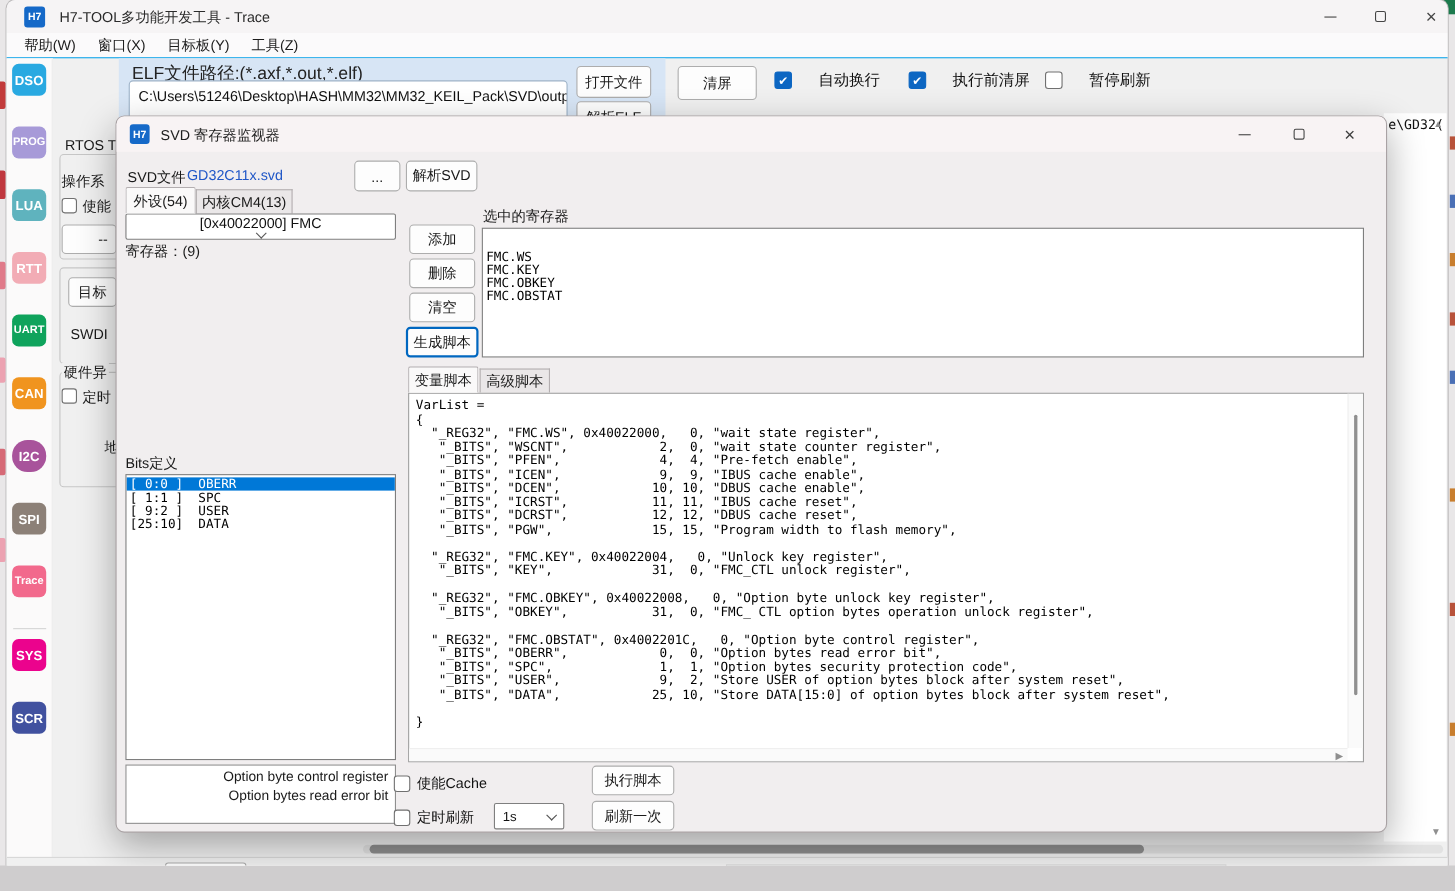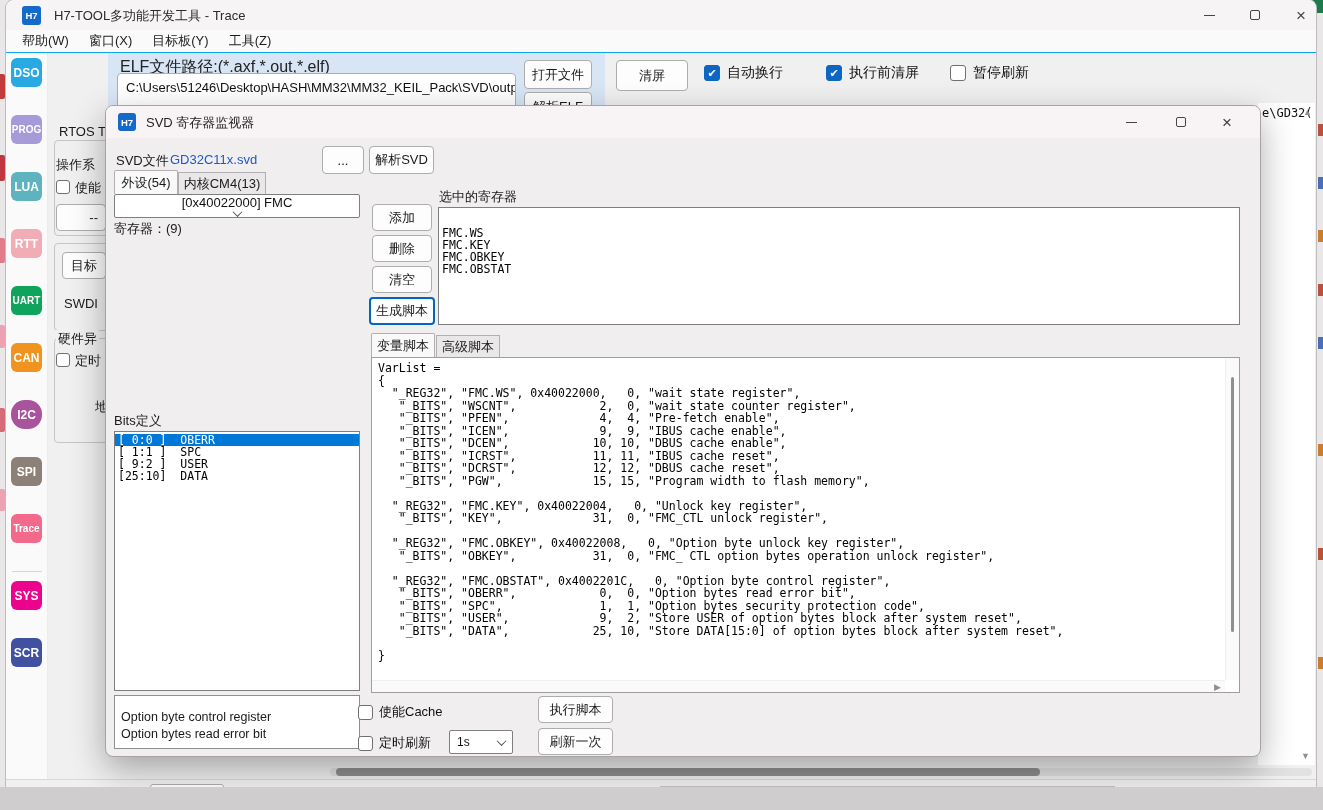--- a/index.html
+++ b/index.html
@@ -41,21 +41,21 @@
   .blue-panel { position:absolute; left:108px; top:53px; width:497px; height:75px; background:#D7E5F5; }
   .elf-label { position:absolute; left:120px; top:57px; font-size:16px; color:#222; }
   .path-input { position:absolute; left:117px; top:73px; width:399px; height:43px; background:#fff;
     border:1px solid #9DB2C8; border-radius:4px; font-size:13px; color:#111; padding:6px 8px; overflow:hidden; white-space:nowrap; }
   .btn { background:#FDFDFD; border:1px solid #ADADAD; border-radius:4px; color:#1a1a1a;
     font-size:13px; display:flex; align-items:center; justify-content:center; }
   .cbox { width:16px; height:16px; border:1px solid #707070; border-radius:3px; background:#fff;
     display:inline-flex; align-items:center; justify-content:center; flex:0 0 auto; }
   .cbox.on { background:#0C66C2; border-color:#0C66C2; color:#fff; }
   .cbox.on::after { content:"✔"; font-size:11px; color:#fff; }
-  .tb-check { position:absolute; top:64px; display:flex; align-items:center; gap:7px;text-align:right; }
+  .tb-check { position:absolute; top:64px; display:flex; align-items:center; gap:24px;text-align:right; }
   .tb-check:nth-child(1){ left:704px; } .tb-check:nth-child(2){ left:826px; } .tb-check:nth-child(3){ left:950px; }
   .cbl { font-size:14px; color:#111; }
 
   
   .groupbox { position:absolute; border:1px solid #C6C6C6; border-radius:4px; }
   .grouplabel { position:absolute; font-size:13px; color:#1a1a1a; background:#F0F0F0; padding:0 2px; }
   .frag-label { position:absolute; font-size:13px; color:#1a1a1a; }
   .frag-cb { position:absolute; width:14px; height:14px; border:1px solid #707070; border-radius:3px; background:#fff; }
 
   
@@ -90,21 +90,21 @@
     border:1px solid #B3AEB0; border-bottom:none; }
   .tab.active { background:#FAF9F9; height:24px; border-radius:2px 2px 0 0; z-index:2; }
   .tab.inactive { background:#EAE7E8; height:22px; }
   .combo { position:absolute; background:#fff; border:1px solid #7F7F7F; border-radius:2px; font-size:13px; color:#111;
     display:flex; align-items:center; justify-content:space-between; padding:0 7px; }
   .listbox { position:absolute; background:#fff; border:1px solid #7E7E7E; overflow:hidden;
     font-family:"DejaVu Sans Mono","Liberation Mono",monospace; font-size:11.5px; color:#000; padding-top:2px; }
   .li-row { height:12px; line-height:12px; padding-left:3px; white-space:pre; }
   .li-row.sel { background:#0078D7; color:#fff; }
   .descbox { position:absolute; background:#fff; border:1px solid #8F8F8F; font-size:12.5px; line-height:17px;
-    color:#1a1a1a; padding:13px 6px; white-space:pre-line; }
+    color:#1a1a1a; padding:2px 6px; white-space:pre-line;text-align:right; }
   .col-btn { position:absolute; width:60px; height:27px; }
   .focus-ring { border:2px solid #0067C0; }
   .scriptbox { position:absolute; left:265px; top:251px; width:869px; height:336px; background:#fff; border:1px solid #9E9E9E; }
   .script-pre { position:absolute; left:6px; top:4px; right:16px; bottom:14px; overflow:hidden;
     font-family:"DejaVu Sans Mono","Liberation Mono",monospace; font-size:11.5px; line-height:12.5px; color:#000; white-space:pre; }
   .vscroll-gutter { position:absolute; right:0; top:0; width:14px; bottom:12px; background:#FAFAFA; border-left:1px solid #EFEFEF; }
   .vscroll-thumb { position:absolute; right:5px; top:19px; width:3px; height:255px; background:#8F8F8F; border-radius:2px; }
   .hscroll-gutter { position:absolute; left:0; right:14px; bottom:0; height:12px; background:#FAFAFA; border-top:1px solid #EFEFEF; }
   .dlg-check { position:absolute; display:flex; align-items:center; gap:6px; }
   .dlg-check .cbox { width:15px; height:15px; }

